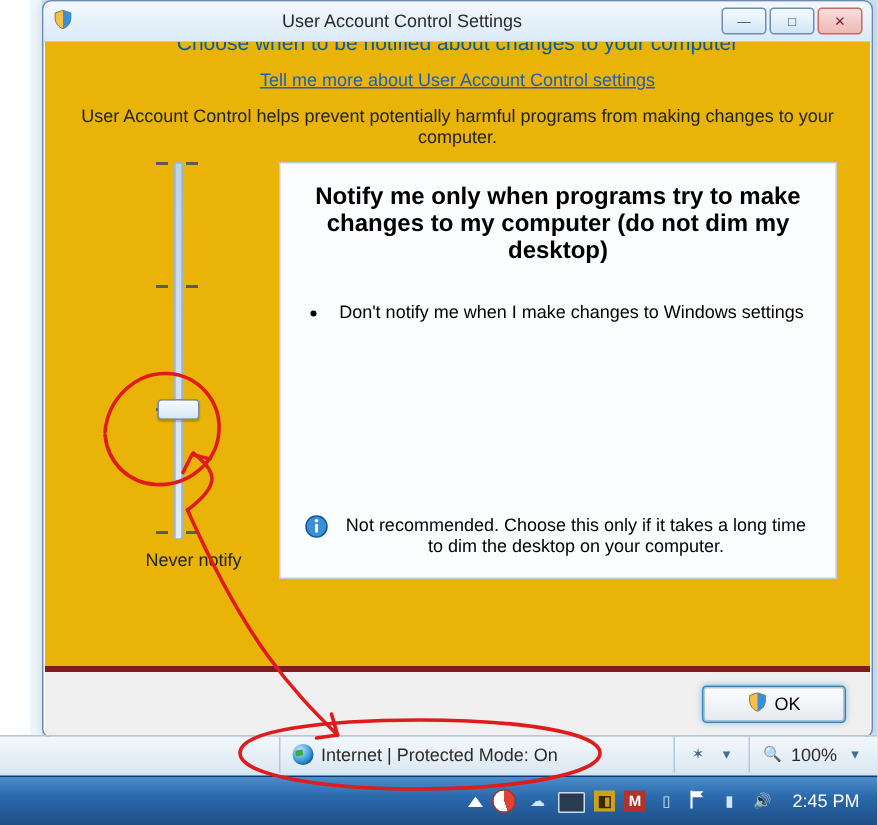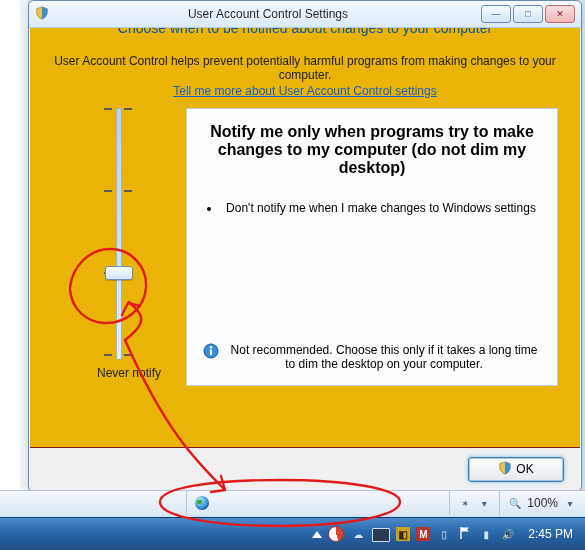--- a/index.html
+++ b/index.html
@@ -26,21 +26,21 @@
   .track{position:relative;width:80px;height:250px;margin-left:26px;}
   .rail{position:absolute;left:38px;top:0;width:4px;height:250px;background:linear-gradient(#bfd2e6,#e2edf7);border:1px solid #9ab6d2;border-radius:2px;}
   .tick{position:absolute;width:8px;height:2px;background:#5a5a5a;}
   .thumb{position:absolute;left:27px;width:26px;height:12px;background:linear-gradient(#f7fbff,#d6e6f4);border:1px solid #6f8fb1;border-radius:3px;box-shadow:0 1px 1px rgba(0,0,0,.2);}
   .infobox{flex:1;border:1px solid #c2cedb;background:#fcfdff;margin-left:4px;padding:14px 16px 14px 16px;min-height:245px;position:relative;}
   .infobox .hdr{font-weight:bold;font-size:16px;margin-bottom:24px;}
   .infobox ul{margin:0 0 0 18px;padding:0;}
   .infobox li{margin-bottom:6px;}
   .rec{position:absolute;left:16px;right:16px;bottom:14px;display:flex;gap:8px;align-items:flex-start;}
   .rec .txt{font-size:12px;}
-  .btnrow{position:absolute;left:0;right:0;bottom:0;height:42px;background:#f0f0f0;border-top:1px solid #7f1d1d;display:flex;align-items:center;justify-content:flex-end;padding-right:16px;gap:8px;}
+  .btnrow{position:absolute;left:0;right:0;bottom:0;height:42px;background:#f0f0f0;border-top:4px solid #7f1d1d;display:flex;align-items:center;justify-content:flex-end;padding-right:16px;gap:8px;}
   .btn{min-width:74px;height:23px;border:1px solid #8a9bad;border-radius:3px;background:linear-gradient(#fefefe,#e4e9ef);display:flex;align-items:center;justify-content:center;padding:0 10px;font-size:12px;}
   .btn.primary{border-color:#3c7fb1;box-shadow:0 0 0 1px rgba(60,127,177,.4) inset, 0 0 4px rgba(60,160,220,.6);}
   .shield-sm{width:14px;height:14px;}
   
   .iebar{position:absolute;left:0;right:0;top:490px;height:24px;background:linear-gradient(#f3f7fb,#dce8f3);border-top:1px solid #b5c8da;display:flex;align-items:center;font-size:12px;color:#2a2a2a;}
   .iebar .spacer{flex:1;}
   .iebar .seg{display:flex;align-items:center;gap:5px;padding:0 8px;border-left:1px solid #b5c8da;height:100%;}
   .iebar .seg.first{border-left:none;}
   .globe{width:14px;height:14px;border-radius:50%;background:radial-gradient(circle at 35% 30%,#bfe7ff,#2a8fd6 60%,#0a5a9a);box-shadow:inset -1px -1px 1px rgba(0,0,0,.2);position:relative;}
   .globe:after{content:"";position:absolute;left:2px;top:4px;width:5px;height:4px;background:#3faa3f;border-radius:1px;transform:rotate(-10deg);} 
@@ -78,24 +78,24 @@
       <span class="ttext">User Account Control Settings</span>
       <div class="winbtns">
         <div class="winbtn">—</div>
         <div class="winbtn">□</div>
         <div class="winbtn close">✕</div>
       </div>
     </div>
 
     <div class="client">
       <div class="heading-cut"><span>Choose when to be notified about changes to your computer</span></div>
-      <div class="desc">User Account Control helps prevent potentially harmful programs from making changes to your computer.</div>
       <div class="desc" style="padding-top:0;">
         <span class="link">Tell me more about User Account Control settings</span>
       </div>
+      <div class="desc">User Account Control helps prevent potentially harmful programs from making changes to your computer.</div>
 
       <div class="body">
         <div class="slidercol">
           <div class="track">
             <div class="rail"></div>
             <div class="tick" style="left:26px;top:0;"></div>
             <div class="tick" style="left:46px;top:0;"></div>
             <div class="tick" style="left:26px;top:82px;"></div>
             <div class="tick" style="left:46px;top:82px;"></div>
             <div class="tick" style="left:26px;top:164px;"></div>
@@ -136,20 +136,21 @@
           <span>OK</span>
         </div>
       </div>
     </div>
   </div>
 
   <div class="iebar">
     <div class="seg first" style="width:170px;"></div>
     <div class="seg">
       <span class="globe"></span>
+      <span>Internet | Protected Mode: On</span>
     </div>
     <div class="spacer"></div>
     <div class="seg">
         <span class="smic">✶</span>
         <span class="smic">▾</span>
       </div>
     <div class="seg">
       <span class="smic">🔍</span>
       <span class="zoom">100%</span>
       <span class="smic">▾</span>

